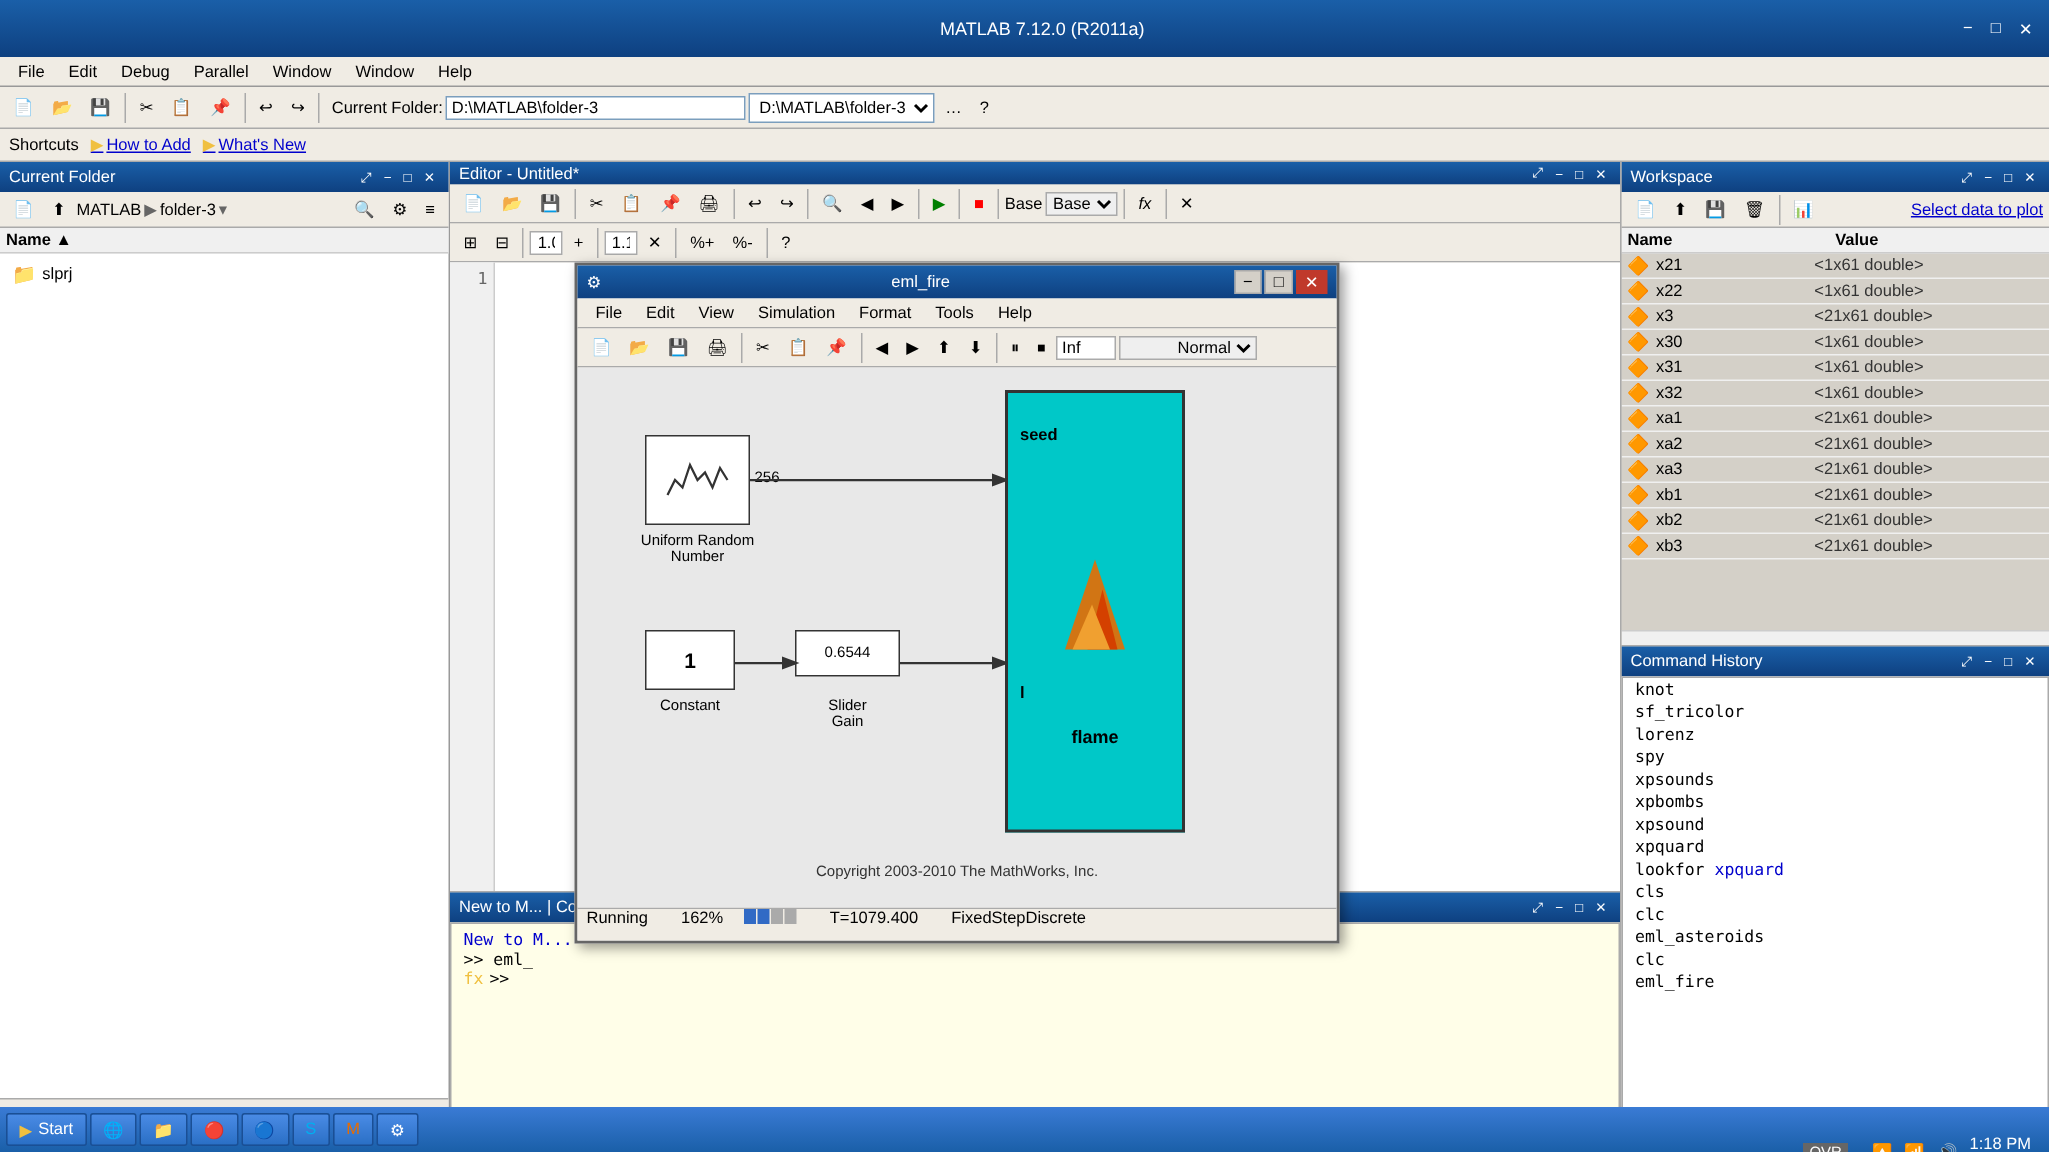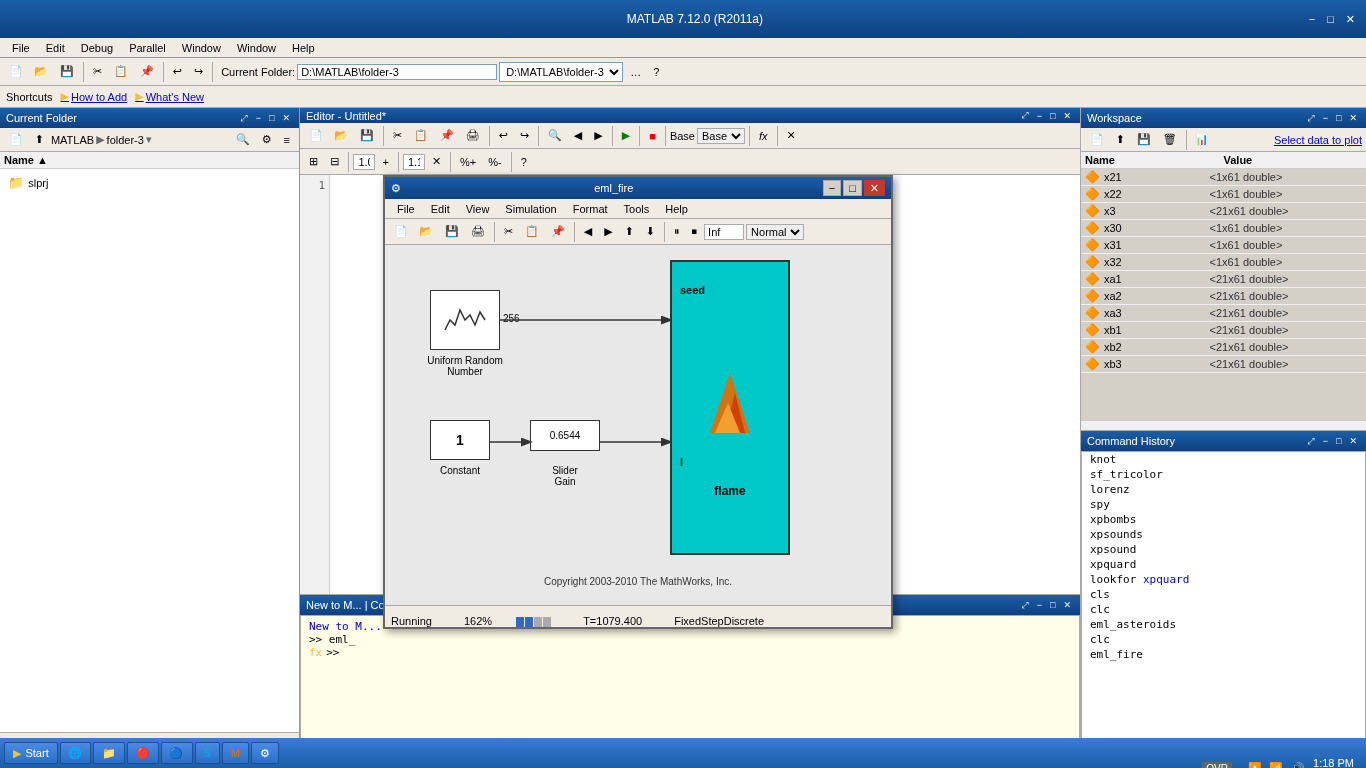--- a/index.html
+++ b/index.html
@@ -49,21 +49,21 @@
     #simulink-outer { position: absolute; left: 383px; top: 175px; z-index: 10; }
     #simulink-window { width: 510px; background: white; border: 2px solid #666; box-shadow: 3px 3px 8px rgba(0,0,0,0.4); }
     #simulink-titlebar { background: linear-gradient(to bottom, #1a5fa8, #0e4080); color: white; height: 22px; display: flex; align-items: center; justify-content: space-between; padding: 0 6px; font-size: 11px; }
     #simulink-titlebar .win-controls { display: flex; gap: 2px; }
     .sim-close-btn { background: #c0392b; border: none; color: white; cursor: pointer; font-size: 11px; padding: 1px 6px; }
     .sim-min-btn, .sim-max-btn { background: #d4d0c8; border: 1px solid #aaa; cursor: pointer; font-size: 11px; padding: 1px 5px; }
     #simulink-menu { background: #f0ece4; border-bottom: 1px solid #aaa; height: 20px; display: flex; align-items: center; padding: 0 4px; }
     .sim-menu-item { padding: 2px 8px; cursor: pointer; font-size: 11px; }
     #simulink-toolbar { background: #f0ece4; border-bottom: 1px solid #aaa; height: 26px; display: flex; align-items: center; padding: 0 4px; gap: 2px; }
     #simulink-canvas { background: #e8e8e8; height: 360px; position: relative; overflow: hidden; }
-    #simulink-statusbar { background: #f0ece4; border-top: 1px solid #aaa; height: 22px; display: flex; align-items: flex-end; padding: 0 6px; gap: 24px; font-size: 11px; }
+    #simulink-statusbar { background: #f0ece4; border-top: 1px solid #aaa; height: 22px; display: flex; align-items: flex-start; padding: 0 6px; gap: 14px; font-size: 11px; }
     .progress-bar-container { display: flex; gap: 1px; }
     .progress-seg { width: 8px; height: 10px; background: #316ac5; }
 
     
     #teal-block { position: absolute; left: 285px; top: 15px; width: 120px; height: 290px; background: #00c8c8; border: 2px solid #333; display: flex; flex-direction: column; align-items: center; justify-content: center; }
     .ch-item { padding: 1px 8px; cursor: pointer; }
     .ws-col { font-size: 11px; font-weight: bold; flex: 1; }
     .ws-row { display: flex; padding: 1px 4px; border-bottom: 1px solid #f0f0f0; align-items: center; gap: 4px; }
     .ws-icon { color: #f0c040; font-size: 12px; }
     .ws-name { flex: 1; font-size: 11px; }
@@ -364,22 +364,22 @@
           <button class="panel-btn">−</button>
           <button class="panel-btn">□</button>
           <button class="panel-btn">✕</button>
         </div>
       </div>
       <div style="flex:1;overflow-y:auto;background:white;border:1px solid #aaa;font-family:Consolas,monospace;font-size:11px;" id="ch-list">
           <div class="ch-item">knot</div>
           <div class="ch-item">sf_tricolor</div>
           <div class="ch-item">lorenz</div>
           <div class="ch-item">spy</div>
+          <div class="ch-item">xpsounds</div>
           <div class="ch-item">xpbombs</div>
-          <div class="ch-item">xpsounds</div>
           <div class="ch-item">xpsound</div>
           <div class="ch-item">xpquard</div>
           <div class="ch-item"><span style="color:#000;">lookfor </span><span style="color:#0000cc;">xpquard</span></div>
           <div class="ch-item">cls</div>
           <div class="ch-item">clc</div>
           <div class="ch-item">eml_asteroids</div>
           <div class="ch-item">clc</div>
           <div class="ch-item">eml_fire</div>
         </div>
     </div>
@@ -418,21 +418,21 @@
       <button class="tb-btn">📌</button>
       <div class="tb-sep"></div>
       <button class="tb-btn">◀</button>
       <button class="tb-btn">▶</button>
       <button class="tb-btn">⬆</button>
       <button class="tb-btn">⬇</button>
       <div class="tb-sep"></div>
       <button class="tb-btn">⏸</button>
       <button class="tb-btn">⏹</button>
       <input type="text" style="width: 40px; font-size: 11px; border: 1px solid rgb(170, 170, 170); padding: 1px 3px;" value="Inf">
-      <select style="font-size:11px;border:1px solid #aaa;">
+      <select style="font-size:11px;border:1px solid #aaa;padding-left:34px;">
         <option>Normal</option>
       </select>
     </div>
 
     <div id="simulink-canvas">
 
       <div style="position:absolute; left:45px; top:45px; width:70px; height:60px; border:1.5px solid #333; background:white; display:flex; align-items:center; justify-content:center;">
         <svg width="50" height="40" viewBox="0 0 50 40">
           <polyline points="5,30 10,20 15,25 20,10 25,20 30,15 35,25 40,12 45,20" fill="none" stroke="#333" stroke-width="1.5"></polyline>
         </svg>

